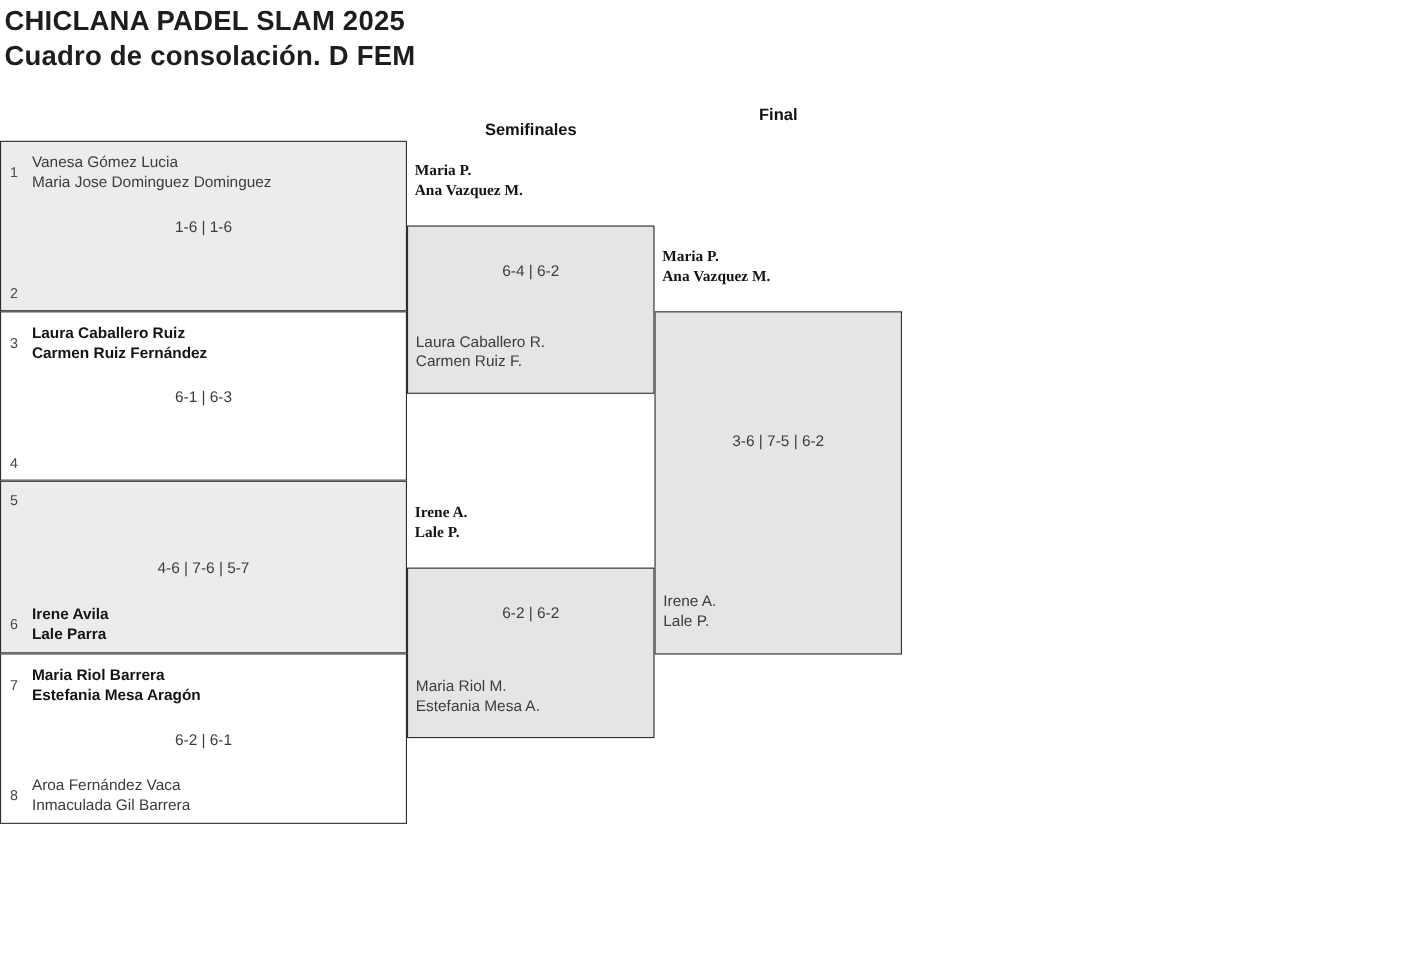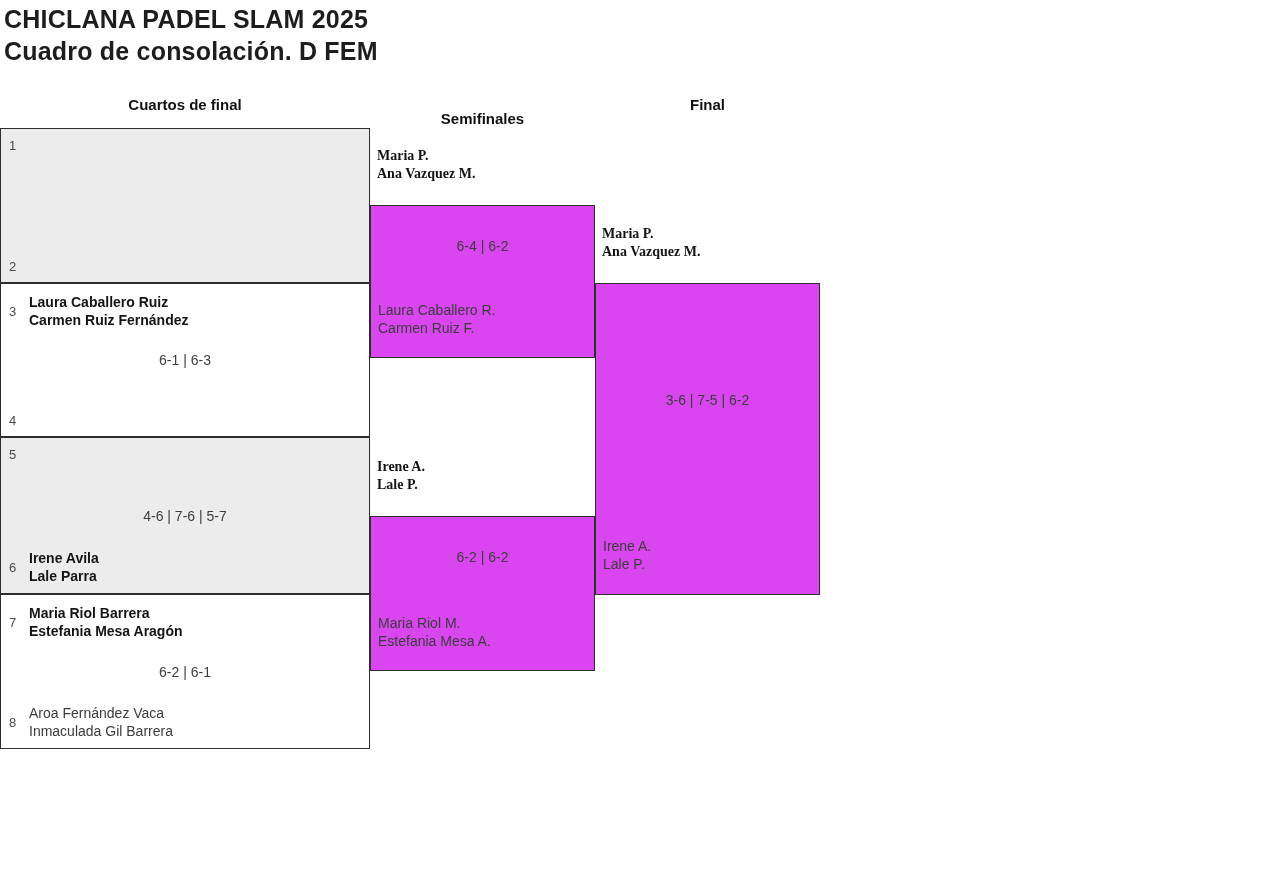--- a/index.html
+++ b/index.html
@@ -79,21 +79,21 @@
     font-size: 14px;
     color: #3c3c3c;
   }
 
   
   .round-box {
     position: absolute;
     width: 225px;
     border: 1px solid #2e2e2e;
     box-sizing: border-box;
-    background: #d946ef;
+    background: #e5e5e5;
   }
   .box-score {
     position: absolute;
     left: 0; right: 0;
     text-align: center;
     font-size: 14px;
     color: #3c3c3c;
   }
   .box-bottom-names {
     position: absolute;
@@ -125,28 +125,32 @@
 
   <svg class="logo" width="232" height="74" viewBox="0 0 232 74">
     <circle cx="19" cy="21" r="7.5" fill="#29A9E0"></circle>
     <circle cx="48" cy="17" r="12" fill="#76B82A"></circle>
     <circle cx="31" cy="38" r="9" fill="#E8821E"></circle>
     <circle cx="16" cy="53" r="9.5" fill="#29A9E0"></circle>
     <circle cx="43" cy="53" r="6" fill="#76B82A"></circle>
     <text x="62" y="60" font-size="49" font-weight="bold" letter-spacing="-1" font-family="Liberation Sans, sans-serif" fill="#76B82A">xporty</text>
   </svg>
 
-  <div class="col-header col-qf">Cuartos de final</div>
   <div class="col-header col-sf">Semifinales</div>
   <div class="col-header col-f">Final</div>
 
   <div class="qf-match alt" style="top:128px;height:155px">
     <div class="team-row">
       <span class="seed">1</span>
-    </div>
+      <div class="names">
+        <div>Vanesa Gómez Lucia</div>
+        <div>Maria Jose Dominguez Dominguez</div>
+      </div>
+    </div>
+    <div class="qf-score">1-6 | 1-6</div>
     <div class="team-row">
       <span class="seed">2</span>
     </div>
   </div>
 
   <div class="qf-match" style="top:283px;height:154px">
     <div class="team-row">
       <span class="seed">3</span>
       <div class="names winner">
         <div>Laura Caballero Ruiz</div>

